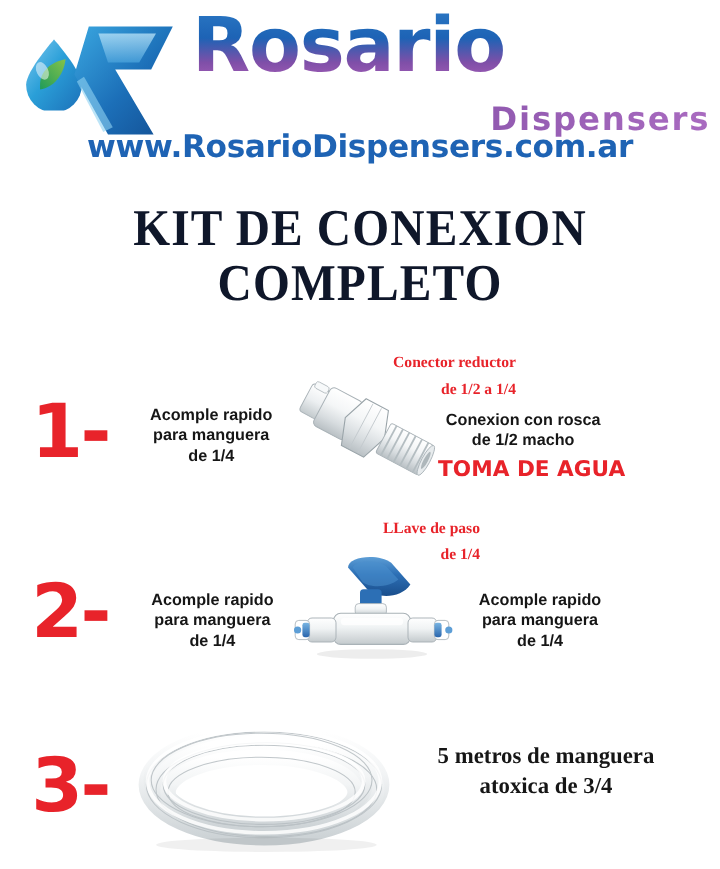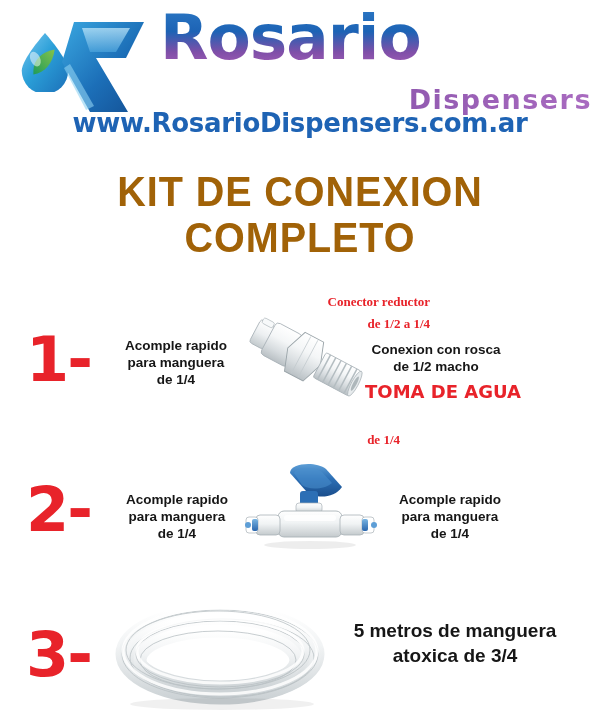--- a/index.html
+++ b/index.html
@@ -92,22 +92,22 @@
     letter-spacing: -0.3px;
   }
 
   
   .title-block {
     position: absolute;
     top: 168px;
     left: 0;
     width: 600px;
     text-align: center;
-    color: #a16207;
-    font-family: Liberation Sans, sans-serif;
+    color: #0f172a;
+    font-family: Liberation Serif, serif;
     font-weight: bold;
     letter-spacing: 1px;
   }
   .title-line1 {
     font-size: 43px;
     line-height: 46px;
     transform: scaleX(0.92);
   }
   .title-line2 {
     font-size: 43px;
@@ -175,21 +175,21 @@
     font-size: 18px;
     color: #e8232a;
   }
 
   .sec3 .lbl-right {
     position: absolute;
     top: 28px;
     left: 330px;
     width: 250px;
     text-align: center;
-    font-family: Liberation Sans, sans-serif;
+    font-family: Liberation Serif, serif;
     font-weight: bold;
     font-size: 19px;
     line-height: 25px;
     color: #161616;
   }
 
   
   .art {
     position: absolute;
   }
@@ -319,20 +319,21 @@
         <ellipse cx="117" cy="46" rx="3.5" ry="14" fill="#e7ebed" stroke="#a9b2b7" stroke-width="0.7"></ellipse>
         <ellipse cx="117" cy="46" rx="1.8" ry="8" fill="#aeb7bb"></ellipse>
       </g>
     </svg>
   </div>
 
   <div class="section sec2">
     <div class="step-num">2-</div>
 
     <div class="red-head">
+      <div>LLave de paso</div>
       <div>de 1/4</div>
     </div>
 
     <div class="blk-label lbl-left">
       <div>Acomple rapido</div>
       <div>para manguera</div>
       <div>de 1/4</div>
     </div>
 
     <div class="blk-label lbl-right">

